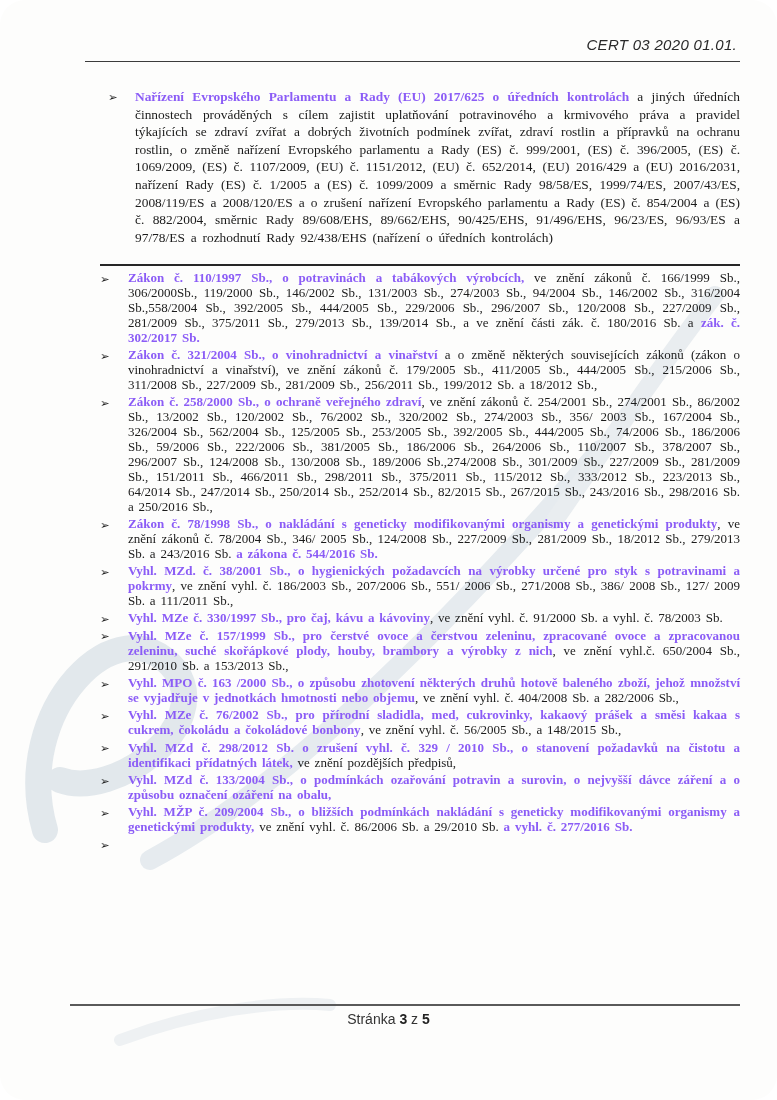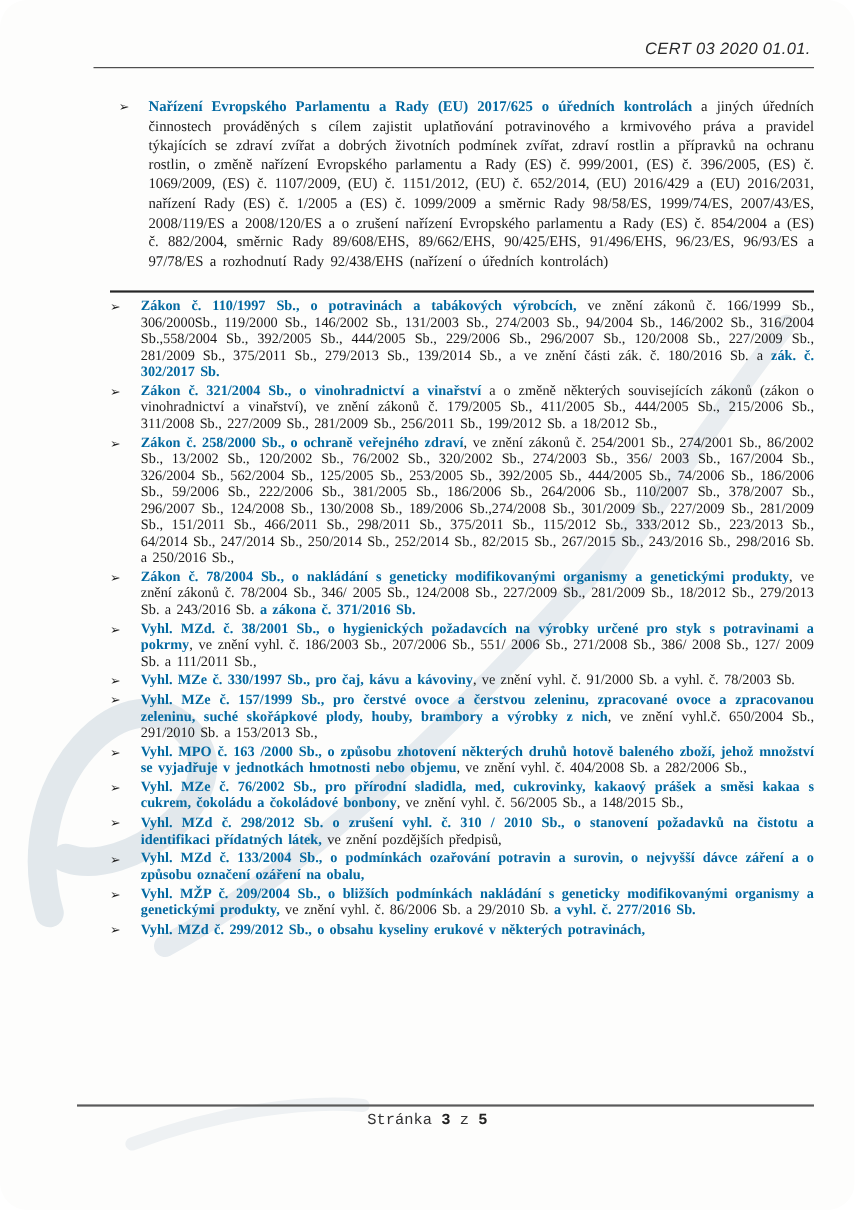--- a/index.html
+++ b/index.html
@@ -36,29 +36,29 @@
     position:absolute;top:271px;left:100px;width:640px;z-index:2;
     font-size:13px;line-height:14.9px;text-align:justify;word-spacing:1.6px;
   }
   .mainlist .li{position:relative;padding-left:28px;margin-bottom:2.5px;}
   .mainlist .bullet{left:0;}
   .bullet{
     position:absolute;top:0.5px;
     font-family:"DejaVu Sans", sans-serif;
     font-size:11.5px;color:#222;
   }
-  .b{font-weight:bold;color:#0369a1;}
+  .b{font-weight:bold;color:#8b5cf6;}
   .footer-rule{
     position:absolute;top:1004px;left:70px;width:670px;z-index:2;
     border-top:2px solid #5a5a5a;
   }
   .footer-text{
     position:absolute;top:1011px;left:0;width:777px;z-index:2;
     text-align:center;
-    font-family:Liberation Mono, monospace;
+    font-family:Liberation Sans, sans-serif;
     font-size:14px;color:#333;
   }
   .footer-text .b{font-weight:bold;color:#222;}
 </style>
 </head>
 <body>
 
 <div class="page">
 
   <svg class="watermark" width="777" height="1100" viewBox="0 0 777 1100" aria-hidden="true">
@@ -76,30 +76,30 @@
   <div class="intro" id="intro-list">
       <div class="li"><span class="bullet">➢</span><span class="b">Nařízení Evropského Parlamentu a Rady (EU) 2017/625 o úředních kontrolách</span><span> a jiných úředních činnostech prováděných s cílem zajistit uplatňování potravinového a krmivového práva a pravidel týkajících se zdraví zvířat a dobrých životních podmínek zvířat, zdraví rostlin a přípravků na ochranu rostlin, o změně nařízení Evropského parlamentu a Rady (ES) č. 999/2001, (ES) č. 396/2005, (ES) č. 1069/2009, (ES) č. 1107/2009, (EU) č. 1151/2012, (EU) č. 652/2014, (EU) 2016/429 a (EU) 2016/2031, nařízení Rady (ES) č. 1/2005 a (ES) č. 1099/2009 a směrnic Rady 98/58/ES, 1999/74/ES, 2007/43/ES, 2008/119/ES a 2008/120/ES a o zrušení nařízení Evropského parlamentu a Rady (ES) č. 854/2004 a (ES) č. 882/2004, směrnic Rady 89/608/EHS, 89/662/EHS, 90/425/EHS, 91/496/EHS, 96/23/ES, 96/93/ES a 97/78/ES a rozhodnutí Rady 92/438/EHS (nařízení o úředních kontrolách)</span></div>
     </div>
 
   <div class="separator"></div>
 
   <div class="mainlist" id="main-list">
       <div class="li"><span class="bullet">➢</span><span class="b">Zákon č. 110/1997 Sb., o potravinách a tabákových výrobcích,</span><span> ve znění zákonů č. 166/1999 Sb., 306/2000Sb., 119/2000 Sb., 146/2002 Sb., 131/2003 Sb., 274/2003 Sb., 94/2004 Sb., 146/2002 Sb., 316/2004 Sb.,558/2004 Sb., 392/2005 Sb., 444/2005 Sb., 229/2006 Sb., 296/2007 Sb., 120/2008 Sb., 227/2009 Sb., 281/2009 Sb., 375/2011 Sb., 279/2013 Sb., 139/2014 Sb., a ve znění části zák. č. 180/2016 Sb. a </span><span class="b">zák. č. 302/2017 Sb.</span></div>
       <div class="li"><span class="bullet">➢</span><span class="b">Zákon č. 321/2004 Sb., o vinohradnictví a vinařství</span><span> a o změně některých souvisejících zákonů (zákon o vinohradnictví a vinařství), ve znění zákonů č. 179/2005 Sb., 411/2005 Sb., 444/2005 Sb., 215/2006 Sb., 311/2008 Sb., 227/2009 Sb., 281/2009 Sb., 256/2011 Sb., 199/2012 Sb. a 18/2012 Sb.,</span></div>
       <div class="li"><span class="bullet">➢</span><span class="b">Zákon č. 258/2000 Sb., o ochraně veřejného zdraví</span><span>, ve znění zákonů č. 254/2001 Sb., 274/2001 Sb., 86/2002 Sb., 13/2002 Sb., 120/2002 Sb., 76/2002 Sb., 320/2002 Sb., 274/2003 Sb., 356/ 2003 Sb., 167/2004 Sb., 326/2004 Sb., 562/2004 Sb., 125/2005 Sb., 253/2005 Sb., 392/2005 Sb., 444/2005 Sb., 74/2006 Sb., 186/2006 Sb., 59/2006 Sb., 222/2006 Sb., 381/2005 Sb., 186/2006 Sb., 264/2006 Sb., 110/2007 Sb., 378/2007 Sb., 296/2007 Sb., 124/2008 Sb., 130/2008 Sb., 189/2006 Sb.,274/2008 Sb., 301/2009 Sb., 227/2009 Sb., 281/2009 Sb., 151/2011 Sb., 466/2011 Sb., 298/2011 Sb., 375/2011 Sb., 115/2012 Sb., 333/2012 Sb., 223/2013 Sb., 64/2014 Sb., 247/2014 Sb., 250/2014 Sb., 252/2014 Sb., 82/2015 Sb., 267/2015 Sb., 243/2016 Sb., 298/2016 Sb. a 250/2016 Sb.,</span></div>
-      <div class="li"><span class="bullet">➢</span><span class="b">Zákon č. 78/2004 Sb., o nakládání s geneticky modifikovanými organismy a genetickými produkty</span><span>, ve znění zákonů č. 78/2004 Sb., 346/ 2005 Sb., 124/2008 Sb., 227/2009 Sb., 281/2009 Sb., 18/2012 Sb., 279/2013 Sb. a 243/2016 Sb. </span><span class="b">a zákona č. 371/2016 Sb.</span></div>
+      <div class="li"><span class="bullet">➢</span><span class="b">Zákon č. 78/1998 Sb., o nakládání s geneticky modifikovanými organismy a genetickými produkty</span><span>, ve znění zákonů č. 78/2004 Sb., 346/ 2005 Sb., 124/2008 Sb., 227/2009 Sb., 281/2009 Sb., 18/2012 Sb., 279/2013 Sb. a 243/2016 Sb. </span><span class="b">a zákona č. 544/2016 Sb.</span></div>
       <div class="li"><span class="bullet">➢</span><span class="b">Vyhl. MZd. č. 38/2001 Sb., o hygienických požadavcích na výrobky určené pro styk s potravinami a pokrmy</span><span>, ve znění vyhl. č. 186/2003 Sb., 207/2006 Sb., 551/ 2006 Sb., 271/2008 Sb., 386/ 2008 Sb., 127/ 2009 Sb. a 111/2011 Sb.,</span></div>
       <div class="li"><span class="bullet">➢</span><span class="b">Vyhl. MZe č. 330/1997 Sb., pro čaj, kávu a kávoviny</span><span>, ve znění vyhl. č. 91/2000 Sb. a vyhl. č. 78/2003 Sb.</span></div>
       <div class="li"><span class="bullet">➢</span><span class="b">Vyhl. MZe č. 157/1999 Sb., pro čerstvé ovoce a čerstvou zeleninu, zpracované ovoce a zpracovanou zeleninu, suché skořápkové plody, houby, brambory a výrobky z nich</span><span>, ve znění vyhl.č. 650/2004 Sb., 291/2010 Sb. a 153/2013 Sb.,</span></div>
       <div class="li"><span class="bullet">➢</span><span class="b">Vyhl. MPO č. 163 /2000 Sb., o způsobu zhotovení některých druhů hotově baleného zboží, jehož množství se vyjadřuje v jednotkách hmotnosti nebo objemu</span><span>, ve znění vyhl. č. 404/2008 Sb. a 282/2006 Sb.,</span></div>
       <div class="li"><span class="bullet">➢</span><span class="b">Vyhl. MZe č. 76/2002 Sb., pro přírodní sladidla, med, cukrovinky, kakaový prášek a směsi kakaa s cukrem, čokoládu a čokoládové bonbony</span><span>, ve znění vyhl. č. 56/2005 Sb., a 148/2015 Sb.,</span></div>
-      <div class="li"><span class="bullet">➢</span><span class="b">Vyhl. MZd č. 298/2012 Sb. o zrušení vyhl. č. 310 / 2010 Sb., o stanovení požadavků na čistotu a identifikaci přídatných látek,</span><span> ve znění pozdějších předpisů,</span></div>
+      <div class="li"><span class="bullet">➢</span><span class="b">Vyhl. MZd č. 298/2012 Sb. o zrušení vyhl. č. 329 / 2010 Sb., o stanovení požadavků na čistotu a identifikaci přídatných látek,</span><span> ve znění pozdějších předpisů,</span></div>
       <div class="li"><span class="bullet">➢</span><span class="b">Vyhl. MZd č. 133/2004 Sb., o podmínkách ozařování potravin a surovin, o nejvyšší dávce záření a o způsobu označení ozáření na obalu,</span></div>
       <div class="li"><span class="bullet">➢</span><span class="b">Vyhl. MŽP č. 209/2004 Sb., o bližších podmínkách nakládání s geneticky modifikovanými organismy a genetickými produkty,</span><span> ve znění vyhl. č. 86/2006 Sb. a 29/2010 Sb. </span><span class="b">a vyhl. č. 277/2016 Sb.</span></div>
-      <div class="li"><span class="bullet">➢</span><span class="b">Vyhl. MZd č. 299/2012 Sb., o obsahu kyseliny erukové v některých potravinách,</span></div>
+      <div class="li"><span class="bullet">➢</span></div>
     </div>
 
   <div class="footer-rule"></div>
   <div class="footer-text">
     <span>Stránka</span>
     <span class="b">3</span>
     <span>z</span>
     <span class="b">5</span>
   </div>
 

